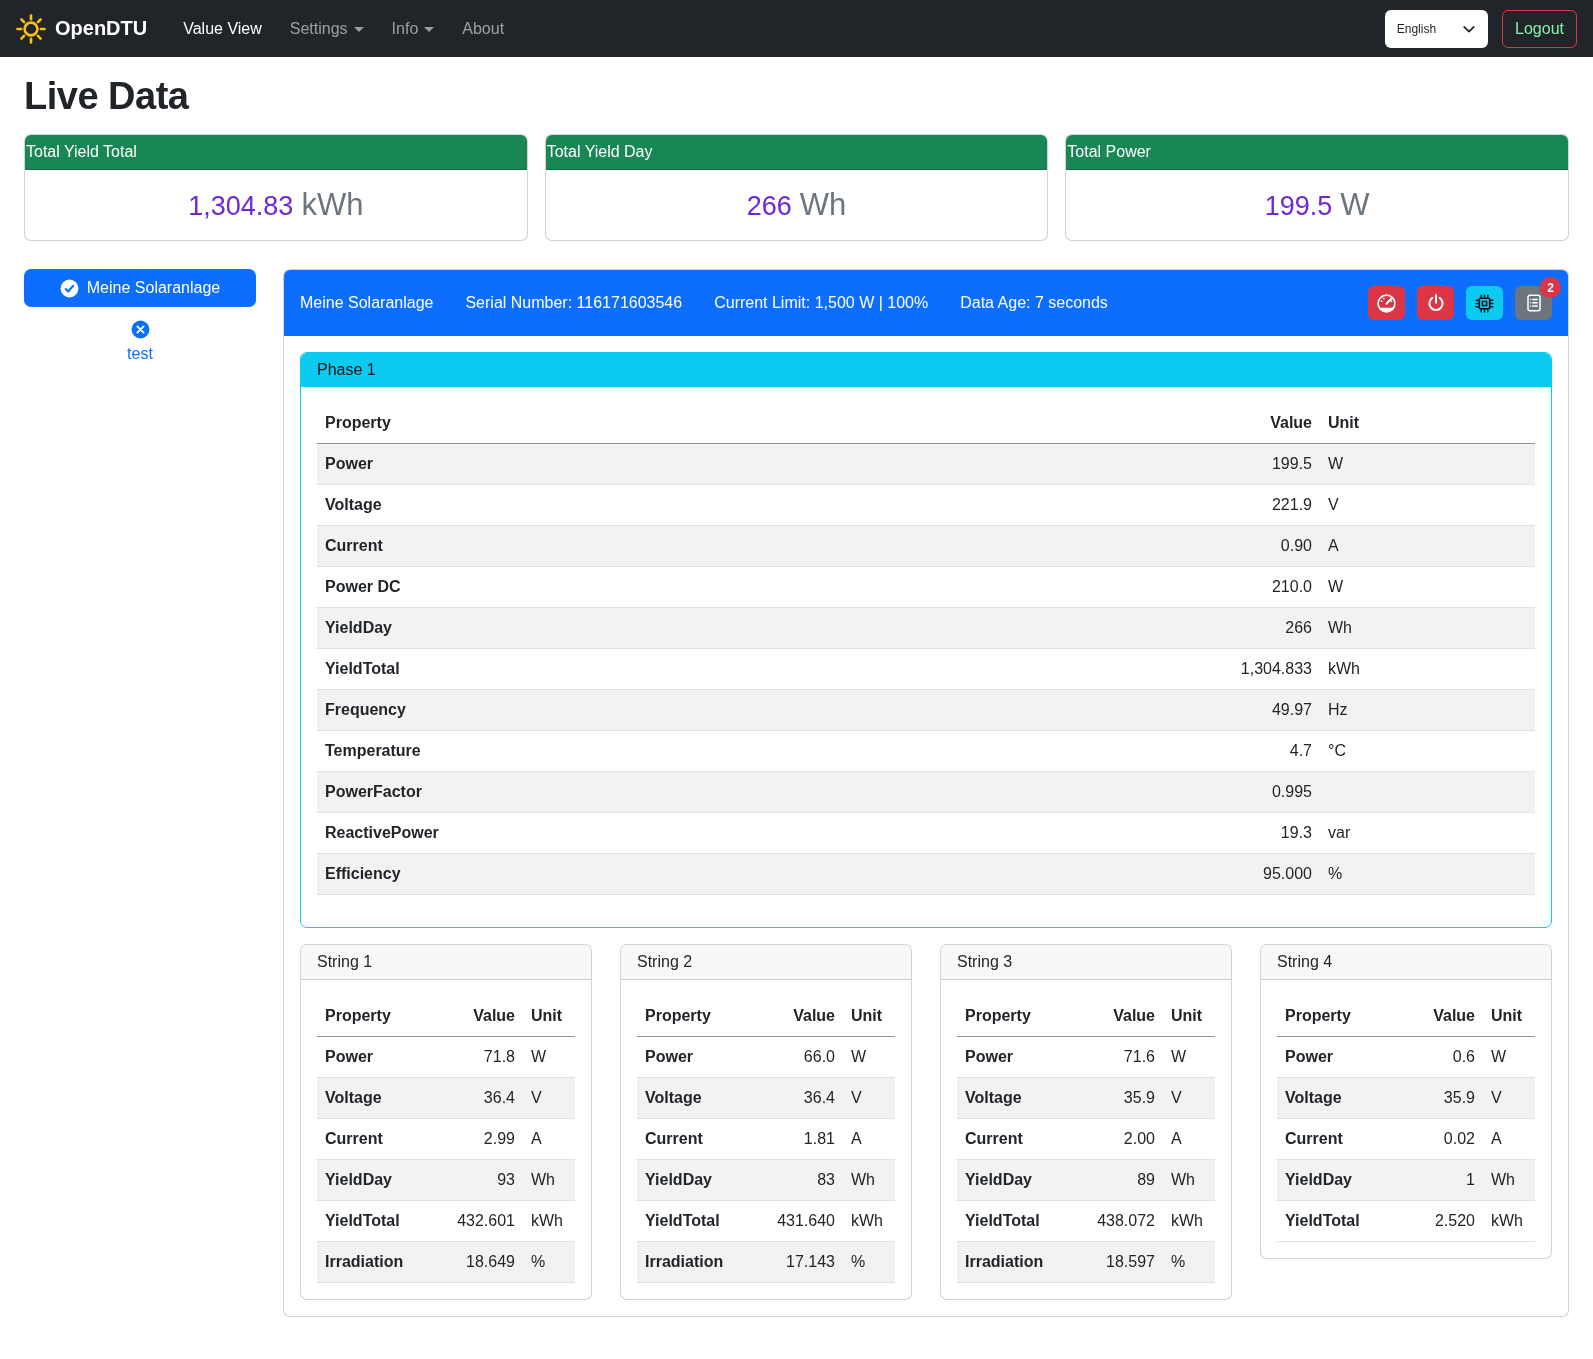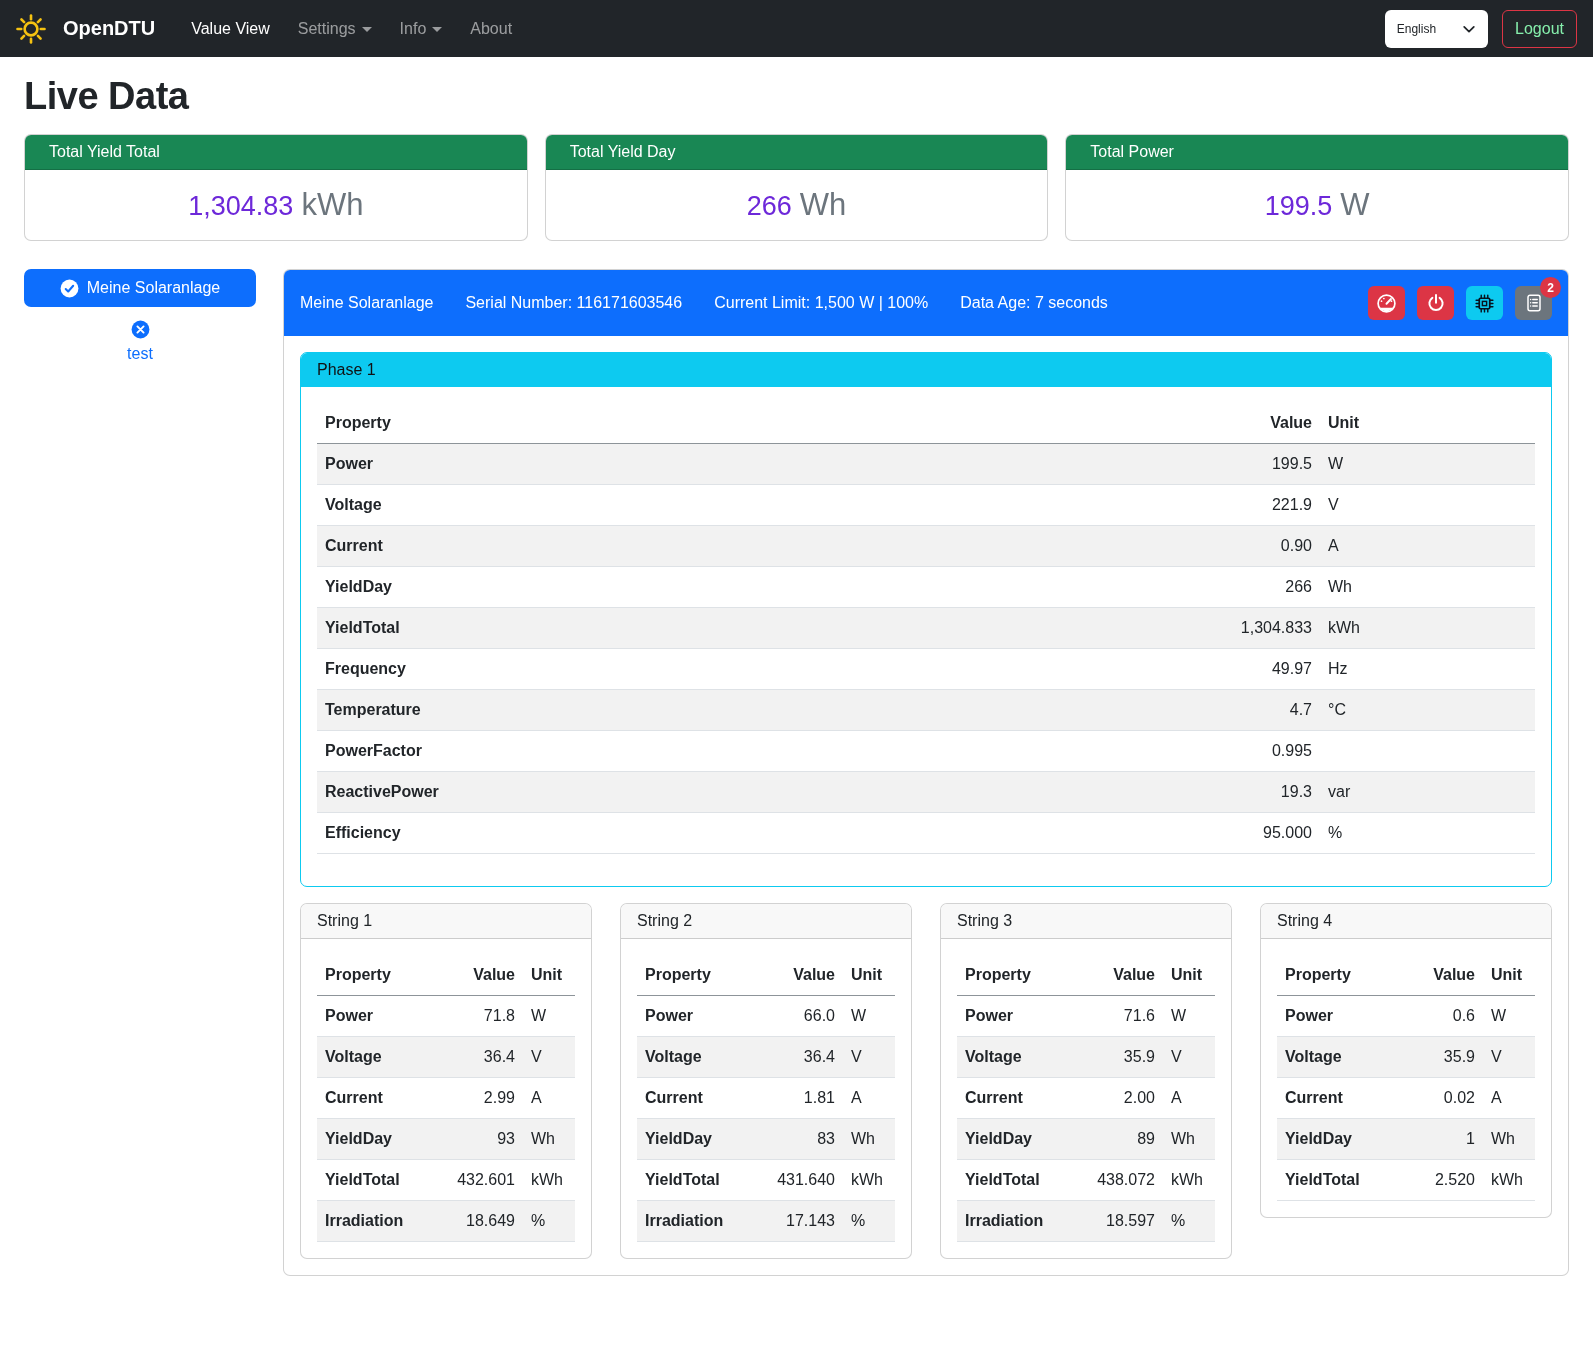--- a/index.html
+++ b/index.html
@@ -7,21 +7,21 @@
   body {
     font-family: "Liberation Sans", "DejaVu Sans", sans-serif;
     color:#212529; font-size:16px; width:1593px;
   }
 
   
   .navbar {
     background:#212529; height:57px; display:flex; align-items:center;
     padding:0 16px; color:#fff;
   }
-  .brand { display:flex; align-items:center; gap:17px; margin-right:24px; cursor:pointer; }
+  .brand { display:flex; align-items:center; gap:9px; margin-right:24px; cursor:pointer; }
   .brand-title { font-size:20px; font-weight:700; color:#fff; }
   .nav-links { display:flex; align-items:center; gap:4px; flex:1; }
   .nav-link {
     color:rgba(255,255,255,.55); padding:8px 12px; cursor:pointer; display:flex;
     align-items:center; gap:6px; font-size:16px;
   }
   .nav-link.active { color:#fff; }
   .caret {
     width:0; height:0; border-left:5px solid transparent; border-right:5px solid transparent;
     border-top:5px solid currentcolor; display:inline-block; margin-top:2px;
@@ -37,21 +37,21 @@
   }
 
   
   .container { padding:0 24px; }
   h1.page-title { font-size:38px; font-weight:700; margin:18px 0 16px 0; letter-spacing:-0.5px; }
 
   
   .summary-row { display:flex; gap:17px; margin-bottom:28px; }
   .scard { flex:1; border:1px solid rgba(0,0,0,.175); border-radius:7px; background:#fff; overflow:hidden; }
   .scard-header {
-    background:#198754; color:#fff; padding:8px 24px; font-size:16px;
+    background:#198754; color:#fff; padding:8px 1px; font-size:16px;
     border-bottom:1px solid rgba(0,0,0,.175);
   }
   .scard-body { padding:17px 16px; text-align:center; }
   .scard-value { font-size:27px; font-weight:400; color:#6d28d9; }
   .scard-unit  { font-size:31px; font-weight:500; color:#6c757d; margin-left:8px; }
 
   
   .content-row { display:flex; align-items:flex-start; }
   .sidebar { width:259px; flex-shrink:0; padding-right:27px; }
   .inverter-btn {
@@ -289,20 +289,25 @@
                     <td class="col-prop">Voltage</td>
                     <td class="col-val">221.9</td>
                     <td class="col-unit">V</td>
                   </tr>
                   <tr>
                     <td class="col-prop">Current</td>
                     <td class="col-val">0.90</td>
                     <td class="col-unit">A</td>
                   </tr>
                   <tr>
+                    <td class="col-prop">Power DC</td>
+                    <td class="col-val">210.0</td>
+                    <td class="col-unit">W</td>
+                  </tr>
+                  <tr>
                     <td class="col-prop">YieldDay</td>
                     <td class="col-val">266</td>
                     <td class="col-unit">Wh</td>
                   </tr>
                   <tr>
                     <td class="col-prop">YieldTotal</td>
                     <td class="col-val">1,304.833</td>
                     <td class="col-unit">kWh</td>
                   </tr>
                   <tr>

